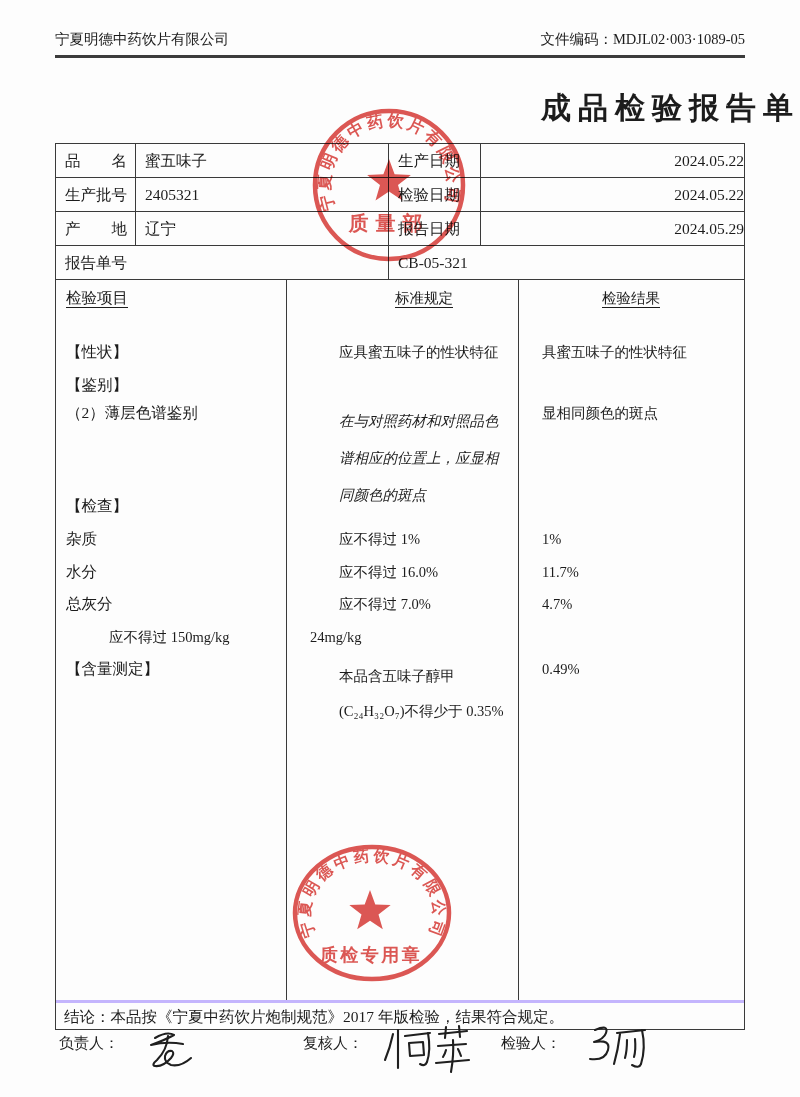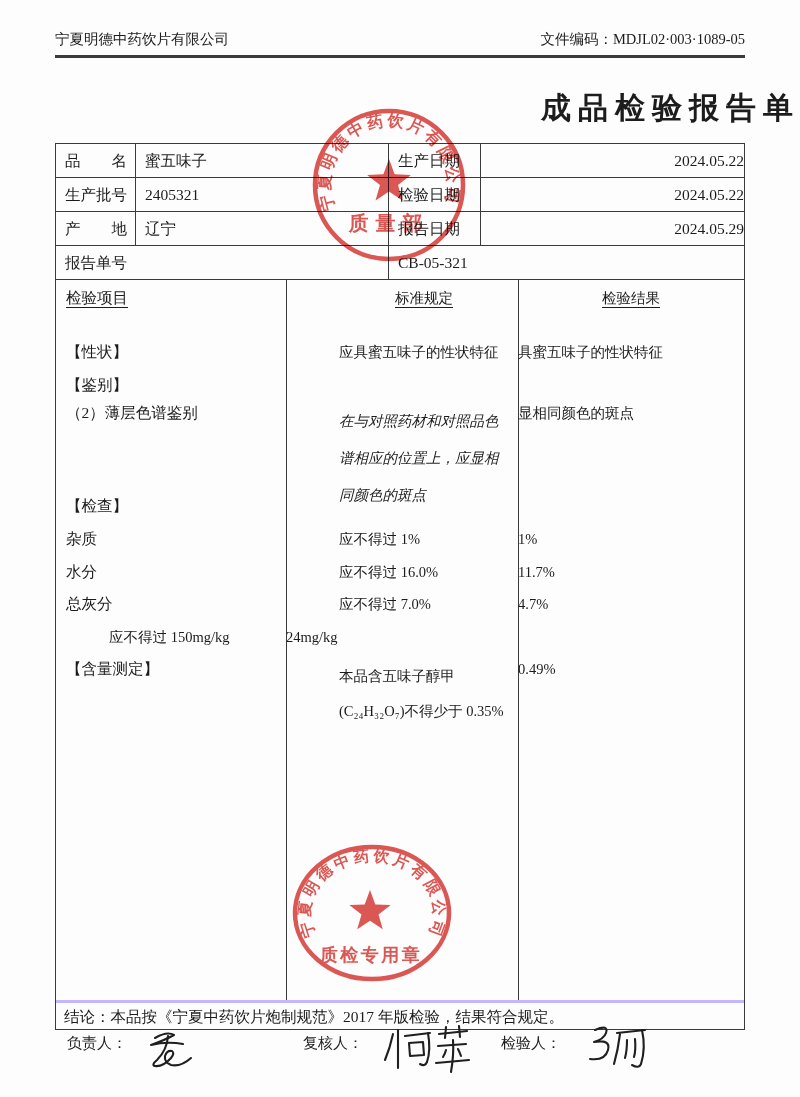--- a/index.html
+++ b/index.html
@@ -20,32 +20,32 @@
   .info .cell.last{border-right:none;text-align:right;}
   .info .wide-l{grid-column:1 / span 2;}
   .info .wide-r{grid-column:3 / span 2;border-right:none;}
   
   .res{position:relative;height:723px;border-bottom:3px solid #c4b5fd;box-sizing:border-box;}
   .vline{position:absolute;top:0;bottom:0;width:1px;background:#3a3a3a;}
   .v1{left:230px;} .v2{left:462px;}
   .rrow{position:absolute;left:0;width:688px;display:grid;grid-template-columns:230px 232px 226px;}
   .rrow .c1{padding-left:10px;box-sizing:border-box;}
   .rrow .c2{padding-left:9px;padding-right:6px;box-sizing:border-box;font-size:14.5px;margin-left:44px;}
-  .rrow .c3{padding-left:0;padding-right:4px;box-sizing:border-box;font-size:14.5px;}
+  .rrow .c3{padding-left:24px;padding-right:4px;box-sizing:border-box;font-size:14.5px;}
   .rrow{line-height:20px;}
   .hdr-row .c1 span,.hdr-row .c2 span,.hdr-row .c3 span{text-decoration:underline;text-underline-offset:4px;}
   .hdr-row .c2,.hdr-row .c3{text-align:center;padding:0;}
   .wrap2 .c2{line-height:37px;font-style:italic;}
   .wrap3 .c2{line-height:35px;}
   
   .concl{height:27px;line-height:27px;padding-left:8px;font-size:15.5px;white-space:nowrap;}
   
   .sigrow{position:absolute;left:55px;top:1030px;width:690px;height:50px;font-size:15px;}
   .sigrow .lbl{position:absolute;top:4px;}
-  .l1{left:12px;} .l2{left:248px;} .l3{left:446px;}
+  .l1{left:4px;} .l2{left:248px;} .l3{left:446px;}
   .sig-svg{position:absolute;}
   .sig1{left:86px;top:-2px;} .sig2{left:326px;top:-8px;} .sig3{left:528px;top:-10px;}
   .sig-svg path{fill:none;stroke:#1f1f1f;stroke-width:2.1;stroke-linecap:round;stroke-linejoin:round;}
   
   .stamp{position:absolute;mix-blend-mode:multiply;opacity:0.88;}
   .stamp-top{left:310px;top:106px;width:156px;height:158px;}
   .stamp-bottom{left:290px;top:842px;width:164px;height:142px;}
   .stamp text{font-family:"Liberation Serif","DejaVu Serif",serif;font-weight:bold;}
 </style>
 </head>

